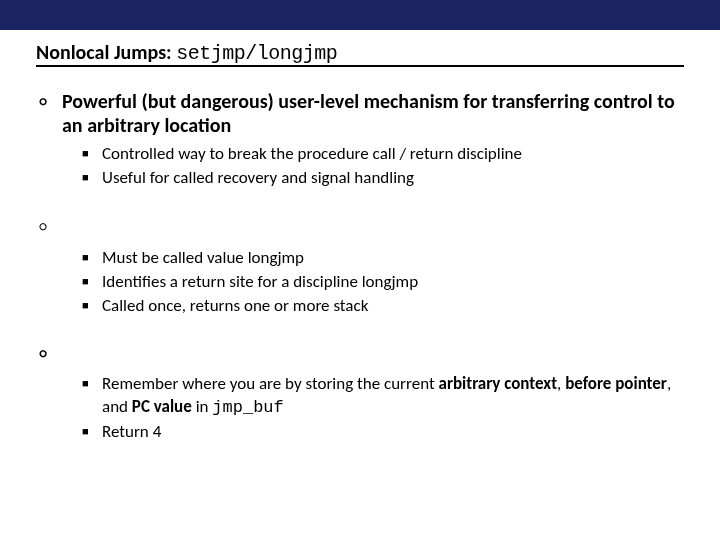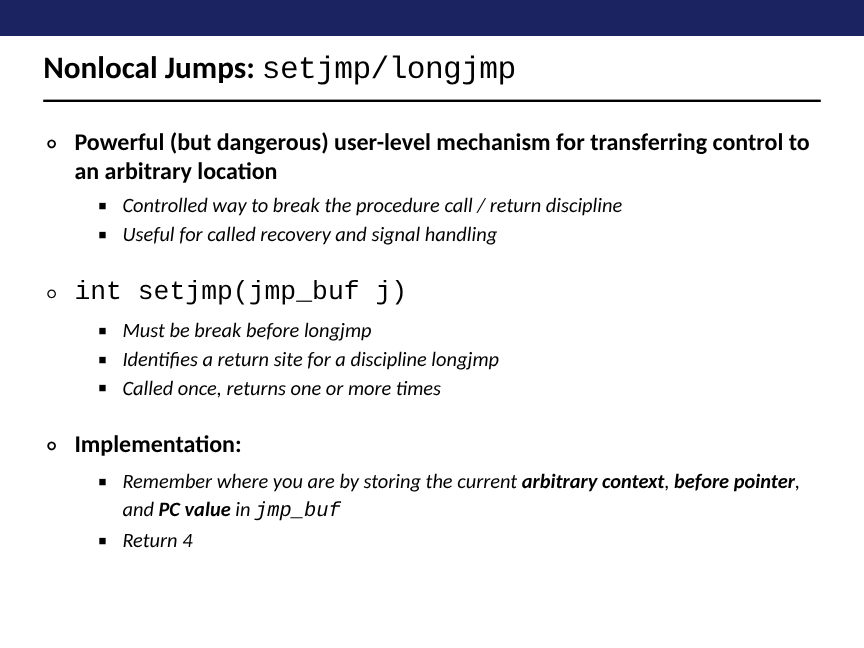--- a/index.html
+++ b/index.html
@@ -13,25 +13,25 @@
   }
   .topbar {
     width: 100%;
     height: 30px;
     background: #1b2360;
   }
   .content {
     padding: 10px 36px 0 36px;
   }
   h1 {
-    font-size: 26px;
+    font-size: 20px;
     font-weight: 700;
     margin-bottom: 22px;
     border-bottom: 2px solid #000;
-    padding-bottom: 10px;
+    padding-bottom: 0;
   }
   h1 .mono { font-family: "Courier New", monospace; font-weight: 400; letter-spacing: -0.5px; }
   .section { margin-bottom: 24px; }
   .main-line {
     display: flex;
     align-items: flex-start;
     gap: 12px;
     font-size: 20px;
     font-weight: 700;
     margin-bottom: 6px;
@@ -56,21 +56,21 @@
     gap: 10px;
     margin-bottom: 2px;
     line-height: 1.3;
   }
   .sub-list .sq {
     font-size: 11px;
     line-height: 22px;
     color: #000;
     flex: 0 0 10px;
   }
-  .sub-list .sub-txt { flex: 1; font-style: italic; }
+  .sub-list .sub-txt { flex: 1; }
   .mono { font-family: "Courier New", monospace; }
   .bold { font-weight: 700; }
   .non-bold { font-weight: 400; }
 </style>
 </head>
 <body>
 
 <div class="topbar"></div>
 
 <div class="content">
@@ -91,41 +91,39 @@
           </li>
           <li>
             <span class="sq">■</span>
             <span class="sub-txt">Useful for called recovery and signal handling</span>
           </li>
         </ul>
       </div>
       <div class="section">
         <div class="main-line non-bold" style="font-weight: 400;">
           <span class="bullet" style="line-height: 28px;">○</span>
-          <span class="txt mono non-bold" style="font-weight: 400; font-family: &quot;Courier New&quot;, monospace; font-size: 22px;">int setjmp(jmp_buf j)</span>
         </div>
         <ul class="sub-list">
           <li>
             <span class="sq">■</span>
-            <span class="sub-txt">Must be break before longjmp</span>
+            <span class="sub-txt">Must be called value longjmp</span>
           </li>
           <li>
             <span class="sq">■</span>
             <span class="sub-txt">Identifies a return site for a discipline longjmp</span>
           </li>
           <li>
             <span class="sq">■</span>
-            <span class="sub-txt">Called once, returns one or more times</span>
+            <span class="sub-txt">Called once, returns one or more stack</span>
           </li>
         </ul>
       </div>
       <div class="section">
         <div class="main-line">
           <span class="bullet">○</span>
-          <span class="txt">Implementation:</span>
         </div>
         <ul class="sub-list">
           <li>
             <span class="sq">■</span>
             <span class="sub-txt">Remember where you are by storing  the current <span class="bold">arbitrary context</span>, <span class="bold">before pointer</span>,  and <span class="bold">PC value</span> in <span class="mono">jmp_buf</span></span>
           </li>
           <li>
             <span class="sq">■</span>
             <span class="sub-txt">Return 4</span>
           </li>

